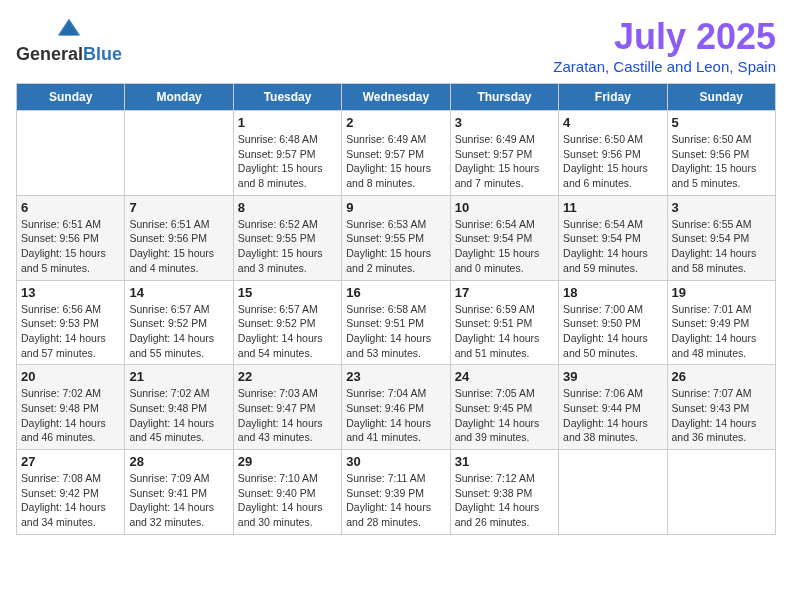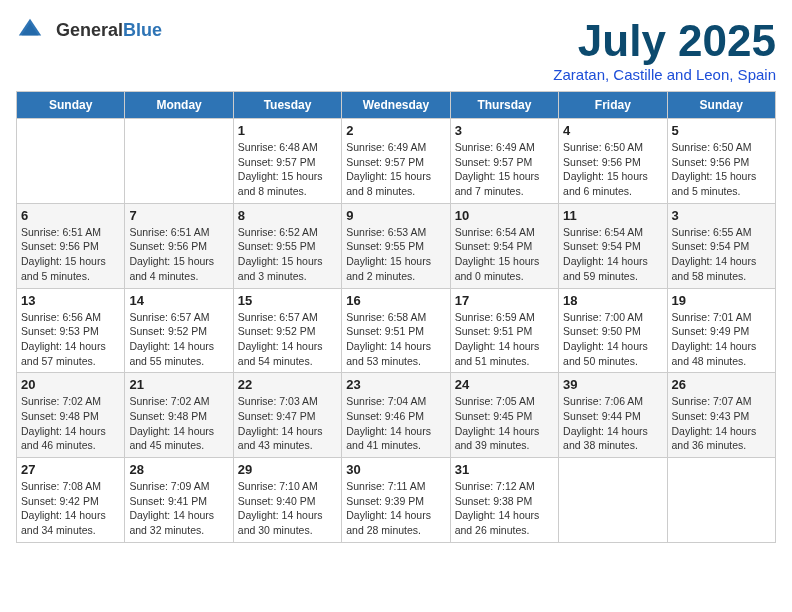--- a/index.html
+++ b/index.html
@@ -12,33 +12,34 @@
     }
     .header {
       display: flex;
       justify-content: space-between;
       align-items: flex-start;
       margin-bottom: 8px;
     }
     .logo {
       display: flex;
       align-items: center;
-      gap: 12px;
+      gap: 0;
+      flex-direction: column;
     }
     .logo-icon {
       width: 28px;
       height: 28px;
     }
     .title-block {
       text-align: right;
     }
     .month-title {
-      font-size: 44px;
+      font-size: 36px;
       font-weight: bold;
-      color: #0c4a6e;
+      color: #8b5cf6;
     }
     .location-title {
       font-size: 15px;
       color: #1d4ed8;
     }
     .calendar {
       width: 100%;
       border-collapse: collapse;
       font-size: 11px;
     }

